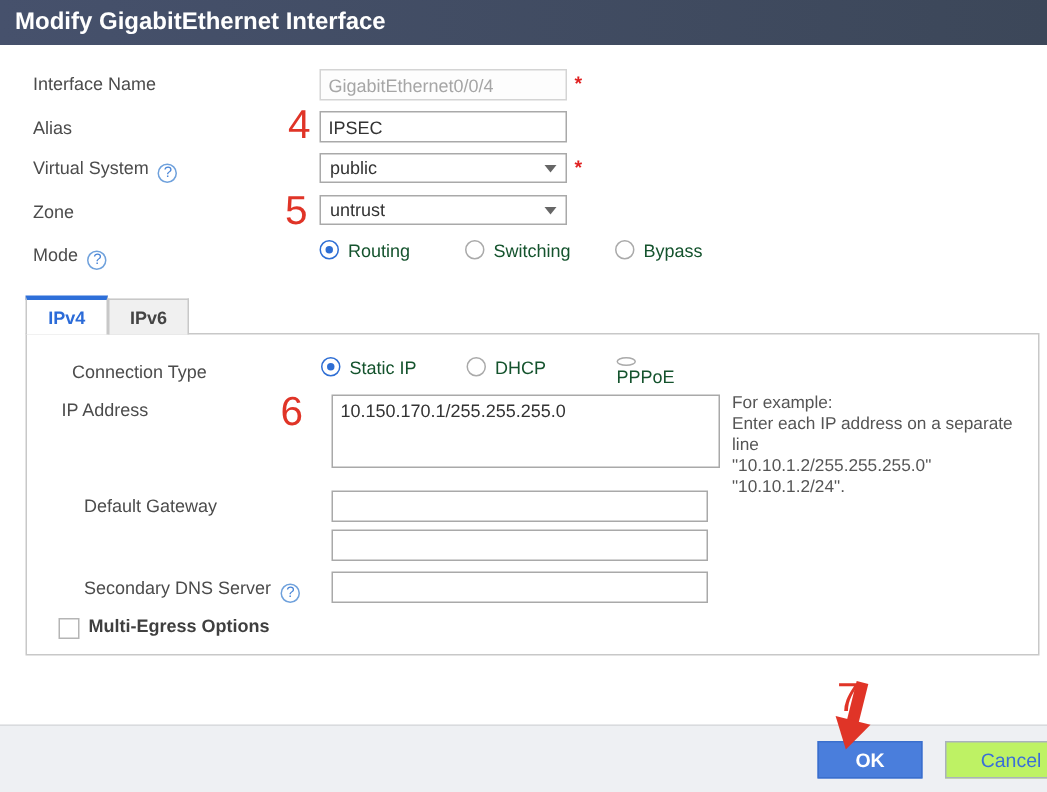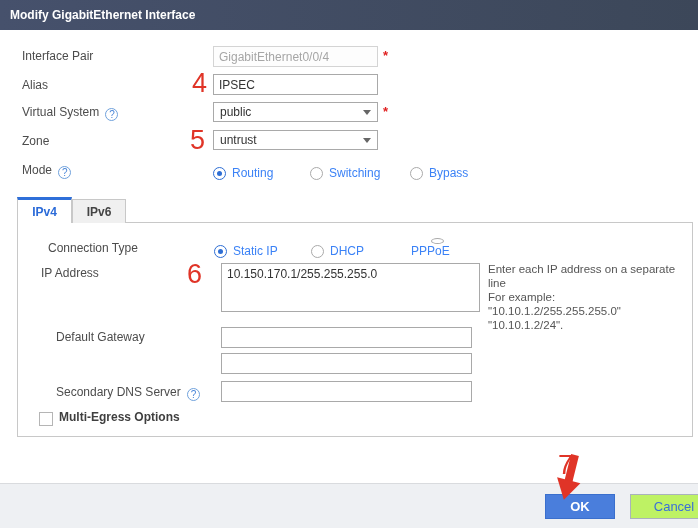--- a/index.html
+++ b/index.html
@@ -2,38 +2,38 @@
 <html><head>
 <meta charset="utf-8">
 <style>
   * { margin:0; padding:0; box-sizing:border-box; }
   html,body { width:698px; height:528px; }
   body { font-family:"Liberation Sans", sans-serif; font-size:12px; color:#4c4c4c; background:#ffffff; }
   .dialog { position:relative; width:698px; height:528px; background:#ffffff; overflow:hidden; }
 
   .titlebar { position:absolute; left:0; top:0; width:698px; height:30px;
     background:linear-gradient(90deg,#46516c 0%,#3c4759 100%);
-    color:#ffffff; font-weight:bold; font-size:12px; line-height:30px; padding-left:10px; }
+    color:#ffffff; font-weight:bold; font-size:16px; line-height:30px; padding-left:10px; }
 
   .row-label { position:absolute; left:22px; height:20px; line-height:20px; color:#4c4c4c; white-space:nowrap; }
   .help-icon { display:inline-block; width:13px; height:13px; border:1px solid #6fa1dc; border-radius:50%;
     color:#4a86d8; font-size:10px; line-height:11px; text-align:center; vertical-align:-2px; margin-left:3px; }
 
   .text-input { position:absolute; width:165px; height:21px; border:1px solid #a9a9a9; background:#fff;
     font-family:"Liberation Sans", sans-serif; font-size:12px; color:#333; padding:0 5px; }
   .disabled-input { border:1px solid #d4d4d4; color:#a6a6a6; background:#fdfdfd; }
 
   .select-box { position:absolute; width:165px; height:20px; border:1px solid #a9a9a9; background:#fff;
     line-height:19px; padding-left:6px; color:#333; cursor:pointer; }
   .select-arrow { position:absolute; right:6px; top:7px; width:0; height:0;
     border-left:4px solid transparent; border-right:4px solid transparent; border-top:5px solid #666; }
 
   .required { position:absolute; color:#e02020; font-size:13px; font-weight:bold; }
 
-  .radio { display:inline-flex; align-items:flex-end; position:absolute; height:20px; cursor:pointer; color:#3b82f6; }
+  .radio { display:inline-flex; align-items:flex-start; position:absolute; height:20px; cursor:pointer; color:#14532d; }
   .radio .circle { width:13px; height:13px; border:1px solid #aaa; border-radius:50%; background:#fff; margin-right:6px; position:relative; }
   .radio.selected .circle { border-color:#2e6ed4; }
   .radio.selected .circle::after { content:""; position:absolute; left:3px; top:3px; width:5px; height:5px; border-radius:50%; background:#2e6ed4; }
 
   .tab { position:absolute; top:197px; height:26px; line-height:24px; text-align:center; font-weight:bold; cursor:pointer; }
   .tab-active { background:#fff; color:#2b6bd8; border:1px solid #c8c8c8; border-bottom:none; border-top:3px solid #2e6fd9; z-index:3; }
   .tab-inactive { background:#f0f0f0; color:#444; border:1px solid #c8c8c8; border-bottom:none; z-index:2; }
 
   .panel { position:absolute; left:17px; top:222px; width:676px; height:215px; border:1px solid #c8c8c8; background:#fff; z-index:1; }
 
@@ -61,21 +61,21 @@
   .annot { position:absolute; color:#e03427; font-size:27px; font-weight:normal; line-height:27px; z-index:5; }
   .annot-arrow { position:absolute; left:540px; top:440px; width:80px; height:70px; z-index:6; pointer-events:none; }
 </style>
 </head>
 <body>
 
 <div class="dialog">
 
   <div class="titlebar">Modify GigabitEthernet Interface</div>
 
-  <div class="row-label" style="top:46px;">Interface Pair</div>
+  <div class="row-label" style="top:46px;">Interface Name</div>
   <input class="text-input disabled-input" style="left: 213px; top: 46px;" disabled="" value="GigabitEthernet0/0/4">
   <span class="required" style="left:383px; top:48px;">*</span>
 
   <div class="row-label" style="top:75px;">Alias</div>
   <span class="annot" style="left:192px; top:70px;">4</span>
   <input class="text-input" style="left: 213px; top: 74px;" value="IPSEC">
 
   <div class="row-label" style="top:102px;">
     <span>Virtual System</span>
     <span class="help-icon">?</span>
@@ -126,22 +126,22 @@
     </div>
     <div class="radio" style="left:393px; top:15px;flex-direction:column;">
       <span class="circle"></span>
       <span>PPPoE</span>
     </div>
 
     <div class="panel-label" style="left:23px; top:40px;">IP Address</div>
     <span class="annot" style="left:169px; top:38px;">6</span>
     <textarea class="ip-textarea" spellcheck="false" style="">10.150.170.1/255.255.255.0</textarea>
     <div class="hint">
+      <div>For example:</div>
       <div>Enter each IP address on a separate line</div>
-      <div>For example:</div>
       <div>"10.10.1.2/255.255.255.0"</div>
       <div>"10.10.1.2/24".</div>
     </div>
 
     <div class="panel-label" style="left:38px; top:104px;">Default Gateway</div>
     <input class="small-input" style="top: 104px;" value="">
 
     <input class="small-input" style="top: 130px;" value="">
 
     <div class="panel-label" style="left:38px; top:159px;">

